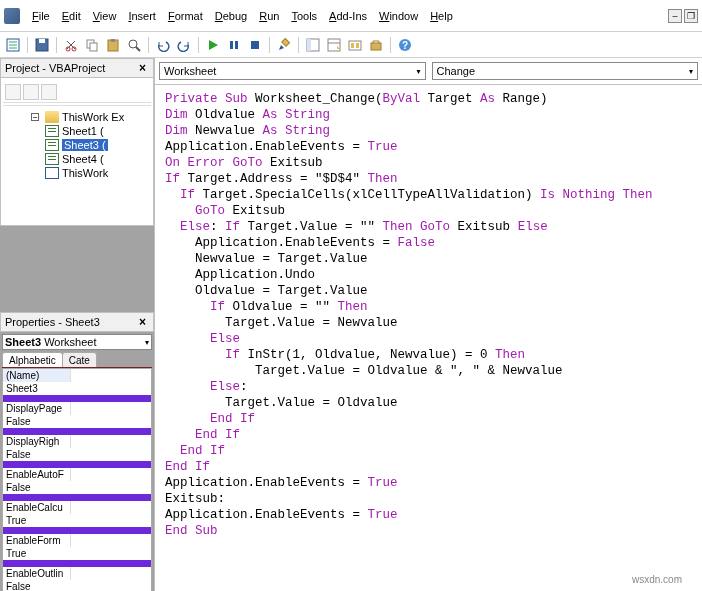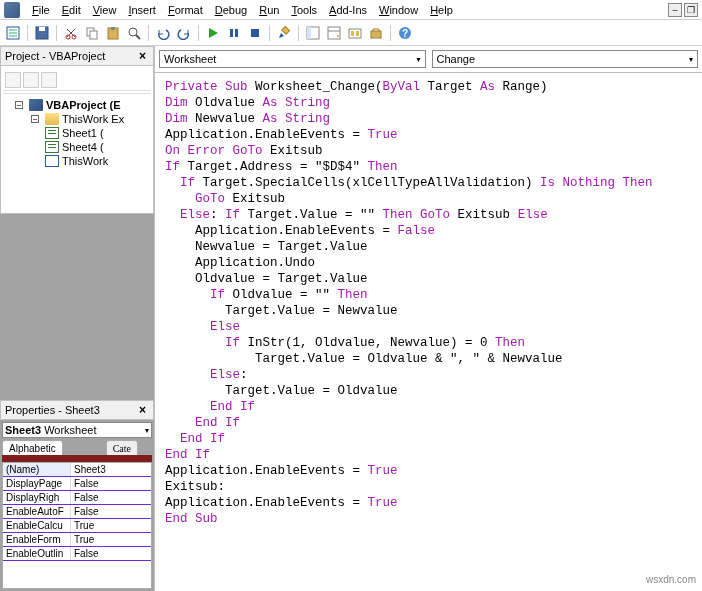--- a/index.html
+++ b/index.html
@@ -1,17 +1,17 @@
 <!DOCTYPE html>
 <html><head>
 <meta charset="utf-8">
 <style>
 * { box-sizing: border-box; margin: 0; padding: 0; }
 body { font-family: "Segoe UI", Tahoma, sans-serif; font-size: 11px; background: #f0f0f0; width: 702px; height: 591px; overflow: hidden; position: relative; }
-.menubar { display: flex; align-items: center; padding: 2px 4px; background: #fff; border-bottom: 1px solid #d0d0d0; height: 20px; gap: 2px; }
+.menubar { display: flex; align-items: center; padding: 2px 4px; background: #fff; border-bottom: 1px solid #d0d0d0; height: 32px; gap: 2px; }
 .app-icon { width: 16px; height: 16px; background: linear-gradient(135deg,#5b7ea8,#3a5a85); border-radius: 2px; display: inline-block; margin-right: 4px; }
 .menu-item { padding: 1px 6px; cursor: pointer; }
 .menu-item u { text-decoration: underline; }
 .menu-right { margin-left: auto; display: flex; gap: 2px; }
 .win-btn { width: 14px; height: 14px; border: 1px solid #888; background: #eee; font-size: 9px; text-align: center; line-height: 12px; }
 .toolbar { display: flex; align-items: center; padding: 2px 4px; background: #fff; border-bottom: 1px solid #d0d0d0; height: 26px; gap: 3px; }
 .tb-btn { width: 18px; height: 18px; display: inline-flex; align-items: center; justify-content: center; border: 1px solid transparent; }
 .tb-sep { width: 1px; height: 16px; background: #ccc; margin: 0 2px; }
 .main { display: flex; height: calc(100% - 46px); }
 .left-panes { width: 154px; display: flex; flex-direction: column; background: #a3a3a3; }
@@ -30,36 +30,36 @@
 .ico-wb { background: #fff; border: 1px solid #2b5a9a; }
 .indent1 { padding-left: 10px; }
 .indent2 { padding-left: 26px; }
 .indent3 { padding-left: 40px; align-items: flex-end; }
 .selected { background: #316ac5; color: #fff; padding: 0 2px; }
 .splitter-v { height: 180px; }
 .props-pane { flex: 1; display: flex; flex-direction: column; margin-top: 6px; }
 .prop-combo { border: 1px solid #888; margin: 2px; padding: 1px 2px; display: flex; align-items: center; background: #fff; }
 .prop-combo b { font-weight: bold; }
 .prop-combo .dd { margin-left: auto; font-size: 8px; }
-.tabs { display: flex; border-bottom: 7px solid #7f1d1d; margin: 0 2px; gap: 44px; }
+.tabs { display: flex; border-bottom: 1px solid #7f1d1d; margin: 0 2px; }
 .tab { padding: 2px 6px 1px; border: 1px solid #aaa; border-bottom: none; background: #fff; margin-right: -1px; font-size: 10px; border-radius: 3px 3px 0 0; }
-.tab.inactive { background: #eee; font-family: Liberation Serif, serif; }
+.tab.inactive { background: #eee; }
 .prop-grid { flex: 1; border: 1px solid #aaa; margin: 0 2px 2px; background: #fff; overflow: hidden; }
-.prop-row { display: flex; border-bottom: 1px solid #6d28d9; }
+.prop-row { display: flex; border-bottom: 7px solid #6d28d9; flex-direction: column; }
 .prop-row div { padding: 1px 3px; font-size: 10px; }
 .prop-k { width: 68px; border-right: 1px solid #ddd; overflow: hidden; white-space: nowrap; }
 .prop-v { flex: 1; overflow: hidden; white-space: nowrap; }
 .prop-row.hdr .prop-k { background: #e6eefc; }
 .right-pane { flex: 1; display: flex; flex-direction: column; background: #fff; border-left: 1px solid #c0c0c0; min-width: 0; }
 .obj-bar { display: flex; gap: 6px; padding: 4px; border-bottom: 1px solid #c0c0c0; }
 .combo { flex: 1; border: 1px solid #888; background: #fff; padding: 2px 4px; font-family: inherit; font-size: 11px; display: flex; align-items: center; }
 .combo .dd { margin-left: auto; font-size: 8px; }
 .code-area { flex: 1; overflow: auto; padding: 6px 10px; font-family: Consolas, "Courier New", monospace; font-size: 12.5px; line-height: 16px; white-space: pre; color: #000; }
 .k { color: #a21caf; }
-.watermark { position: absolute; right: 6px; bottom: 6px; font-size: 10px; color: #888; font-family: sans-serif; }
+.watermark { position: absolute; right: 20px; bottom: 6px; font-size: 10px; color: #888; font-family: sans-serif; }
 .box-sym { width:8px;height:8px;border:1px solid #666;display:inline-block;margin-right:3px;position:relative;}
 .box-sym.minus::after{content:"";position:absolute;left:1px;right:1px;top:3px;height:1px;background:#666;}
 svg{display:block;}
 </style>
 </head>
 <body>
 
 <div class="menubar">
   <span class="app-icon"></span>
   <span id="menus-container"><span class="menu-item"><u>F</u>ile</span><span class="menu-item"><u>E</u>dit</span><span class="menu-item"><u>V</u>iew</span><span class="menu-item"><u>I</u>nsert</span><span class="menu-item"><u>F</u>ormat</span><span class="menu-item"><u>D</u>ebug</span><span class="menu-item"><u>R</u>un</span><span class="menu-item"><u>T</u>ools</span><span class="menu-item"><u>A</u>dd-Ins</span><span class="menu-item"><u>W</u>indow</span><span class="menu-item"><u>H</u>elp</span></span>
@@ -192,33 +192,32 @@
       <span>Project - VBAProject</span>
       <span class="pane-close">×</span>
     </div>
     <div class="project-tree">
       <div class="tree-toolbar">
         <span class="tb"></span>
         <span class="tb"></span>
         <span class="tb"></span>
       </div>
       <div class="tree-root" id="tree-root">
-          <div class="tree-row indent1">
-            <span class="box-sym minus"></span>
-            <span class="ico ico-proj"></span>
-            <span style="font-weight: bold;">VBAProject (E</span>
-          </div>
           <div class="tree-row indent2">
             <span class="box-sym minus"></span>
             <span class="ico ico-folder"></span>
             <span>ThisWork Ex</span>
           </div>
           <div class="tree-row indent3">
             <span class="ico ico-sheet"></span>
             <span>Sheet1 (</span>
+          </div>
+          <div class="tree-row indent3">
+            <span class="ico ico-sheet"></span>
+            <span class="selected">Sheet3 (</span>
           </div>
           <div class="tree-row indent3">
             <span class="ico ico-sheet"></span>
             <span>Sheet4 (</span>
           </div>
           <div class="tree-row indent3">
             <span class="ico ico-wb"></span>
             <span>ThisWork</span>
           </div>
         </div>

